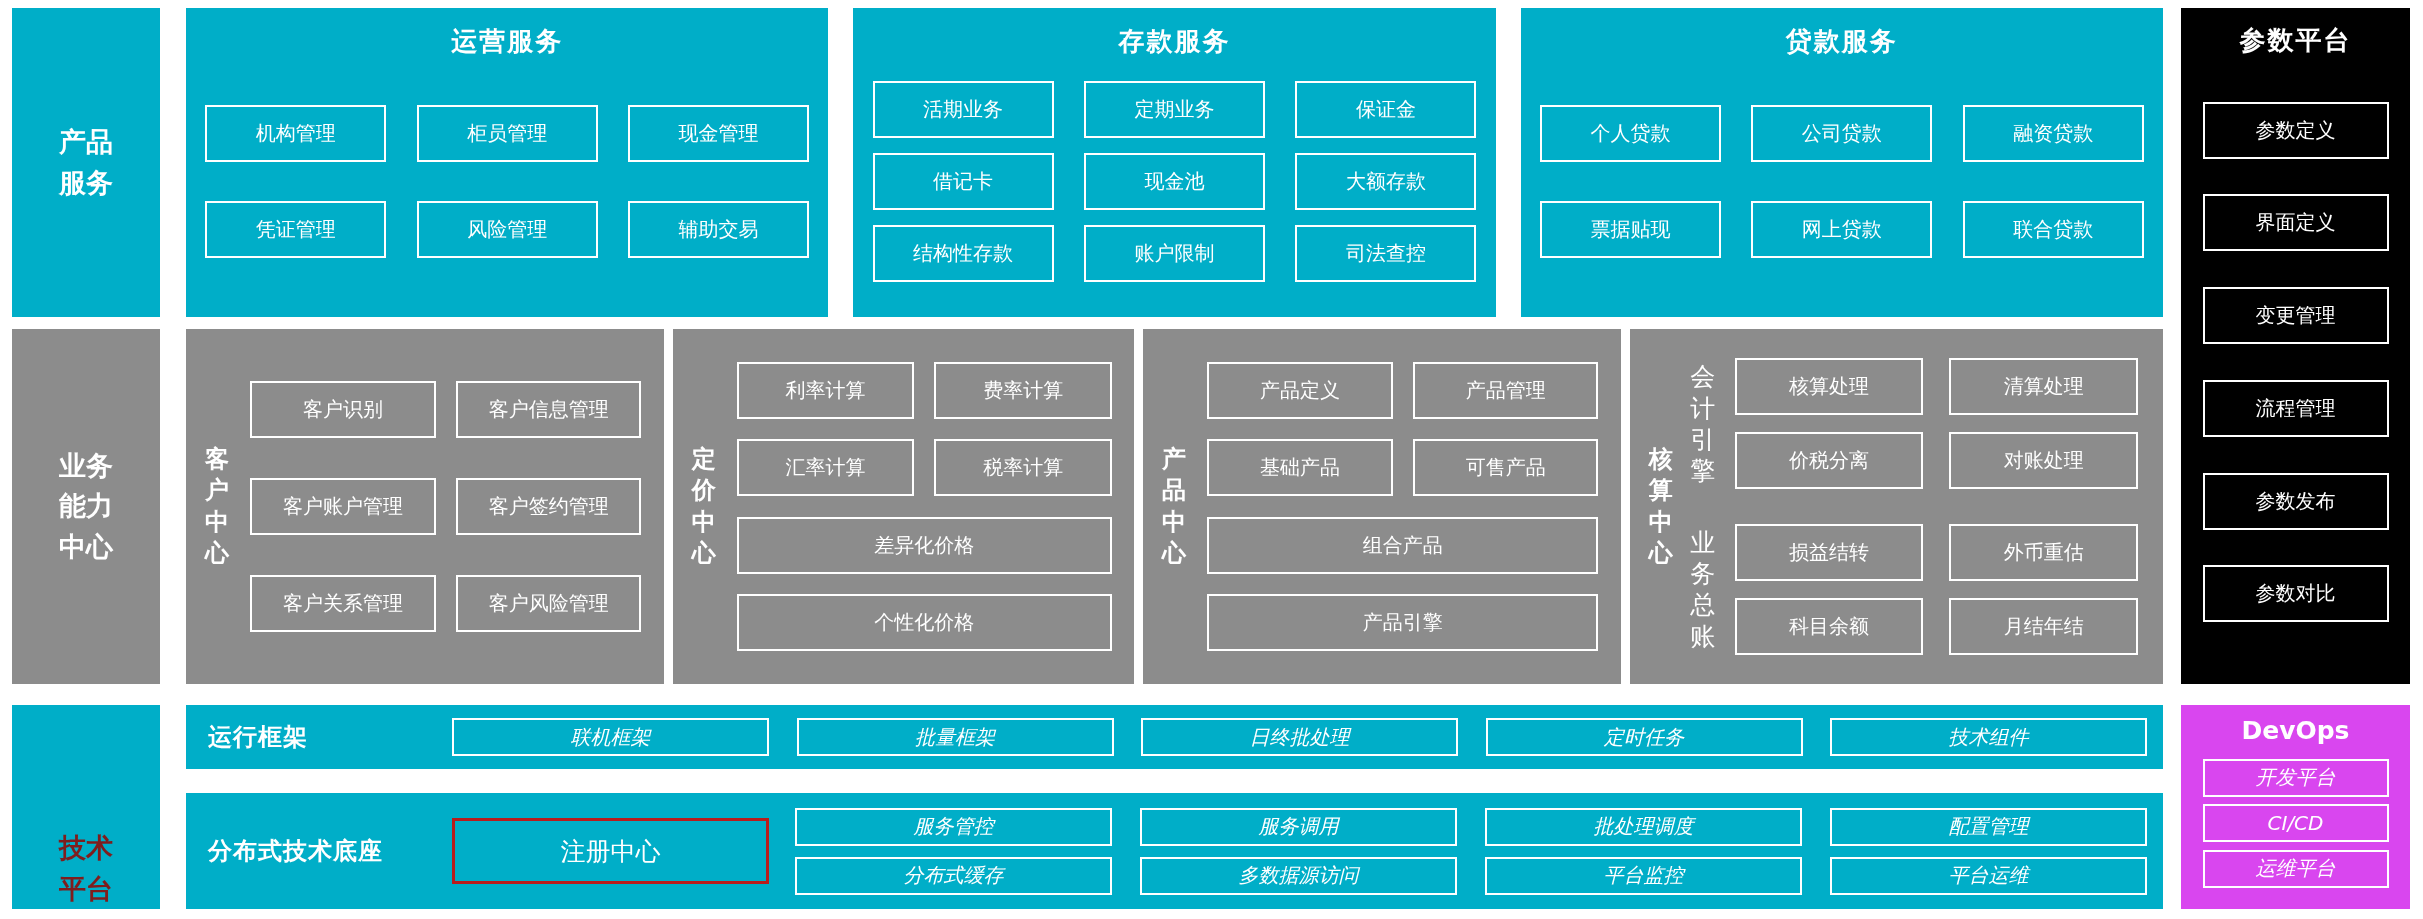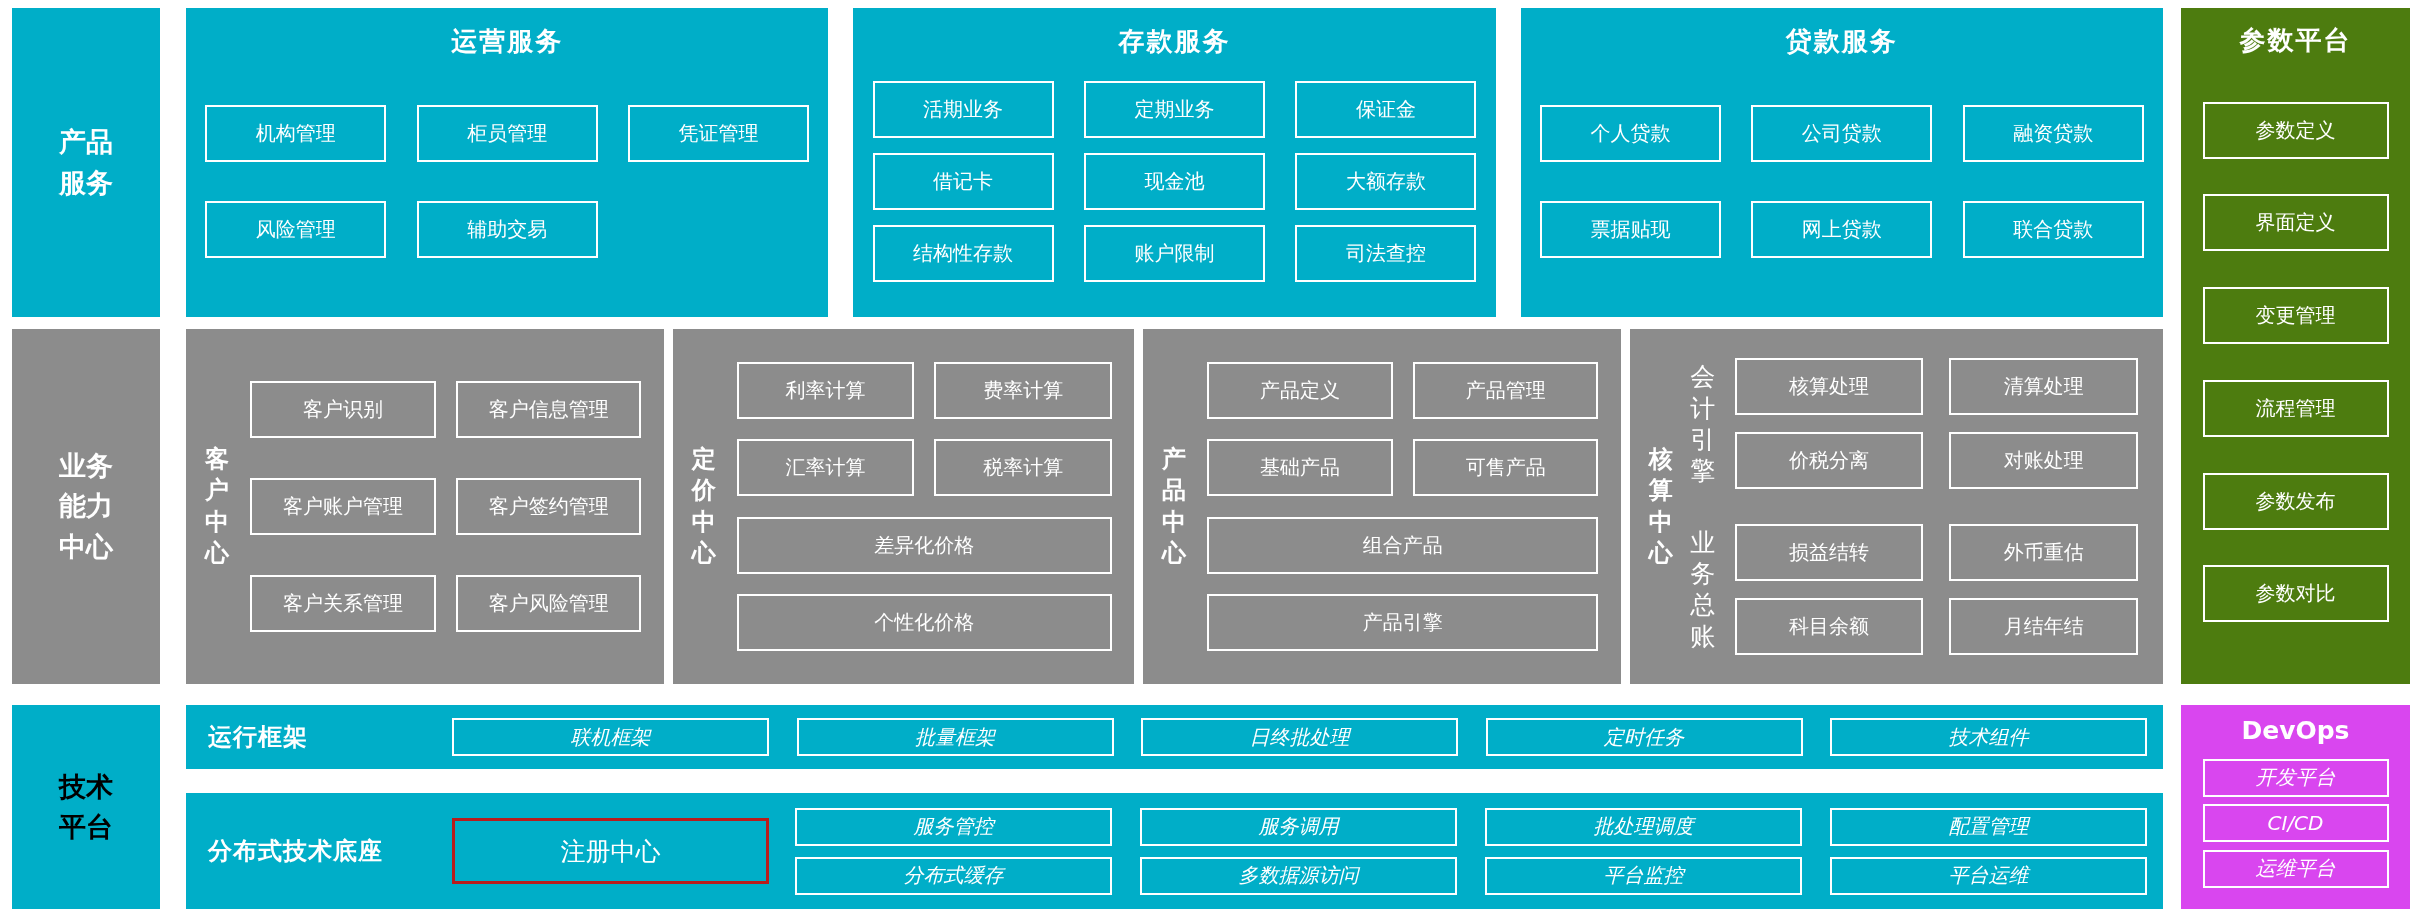--- a/index.html
+++ b/index.html
@@ -21,21 +21,21 @@
 
   .right-rail { width:229px; margin-left:18px; }
 
   
   .panel { flex:1; background:#00AEC8; color:#fff; display:flex; flex-direction:column; padding:8px 4px 20px; }
   .panel-title { flex:none; height:50px; display:flex; align-items:center; justify-content:center; font-size:26px; font-weight:bold; letter-spacing:2px; }
   .panel-grid { flex:1; display:grid; grid-template-columns:repeat(3,1fr); justify-items:center; align-content:space-evenly; }
   .btn { border:2px solid #ffffff; height:57px; display:flex; align-items:center; justify-content:center; font-size:20px; text-align:center; color:#fff; width:181px; white-space:nowrap; }
 
   
-  .param-box { height:676px; background:#4d7c0f; color:#fff; display:flex; flex-direction:column; padding:6px 20px 26px; }
+  .param-box { height:676px; background:#000000; color:#fff; display:flex; flex-direction:column; padding:6px 20px 26px; }
   .param-title { flex:none; height:52px; display:flex; align-items:center; justify-content:center; font-size:26px; font-weight:bold; letter-spacing:2px; }
   .param-list { flex:1; display:flex; flex-direction:column; justify-content:space-evenly; align-items:center; }
   .param-list .btn { width:186px; }
 
   
   .mid-section { background:#8C8C8C; color:#fff; display:flex; padding:12px 12px 12px 8px; min-width:0; }
   .sec-customer { flex:477 0 0; }
   .sec-pricing { flex:460 0 0; }
   .sec-product { flex:477 0 0; }
   .sec-accounting { flex:535 0 0; }
@@ -47,21 +47,21 @@
 
   .acct-body { flex:1; display:flex; flex-direction:column; }
   .acct-group { flex:1; display:flex; }
   .sub-label { flex:none; width:38px; display:flex; align-items:center; justify-content:center; font-size:25px; font-weight:normal; }
   .sub-text { width:1.1em; text-align:center; line-height:1.25; display:inline-block; }
   .acct-grid { flex:1; display:grid; grid-template-columns:1fr 1fr; justify-items:center; align-content:space-evenly; }
   .acct-grid .btn { width:88%; }
 
   
   .lower { display:flex; height:204px; margin-top:21px; }
-  .tech-rail { width:148px; margin-right:26px; height:204px; background:#00AEC8; color:#000000; display:flex; align-items:center; justify-content:center; font-size:27px; font-weight:bold; }
+  .tech-rail { width:148px; margin-right:26px; height:204px; background:#00AEC8; color:#7f1d1d; display:flex; align-items:flex-end; justify-content:center; font-size:27px; font-weight:bold; }
   .tech-center { flex:1; display:flex; flex-direction:column; min-width:0; }
   .runtime-bar { height:64px; background:#00AEC8; color:#fff; display:flex; align-items:center; padding:0 16px; }
   .bar-label { flex:none; width:250px; padding-left:6px; font-size:24px; font-weight:bold; letter-spacing:1px; }
   .runtime-items { flex:1; display:flex; justify-content:space-between; align-items:center; }
   .btn-sm { border:2px solid #ffffff; width:317px; height:38px; display:flex; align-items:center; justify-content:center; font-size:20px; color:#fff; white-space:nowrap;font-style:italic; }
   .dist-bar { height:116px; margin-top:24px; background:#00AEC8; color:#fff; display:flex; align-items:center; padding:0 16px; }
   .dist-content { flex:1; display:flex; align-items:center; min-width:0; }
   .registry { flex:none; width:317px; height:66px; border:3px solid #b91c1c; display:flex; align-items:center; justify-content:center; font-size:25px;font-family:Liberation Mono, monospace; }
   .dist-rows { flex:1; margin-left:26px; display:flex; flex-direction:column; gap:11px; }
   .dist-row { display:flex; justify-content:space-between; }
@@ -89,20 +89,21 @@
 
     <div class="center-col">
 
       <div class="top-row">
 
         <section class="panel">
           <div class="panel-title">运营服务</div>
           <div class="panel-grid">
             <div class="btn">机构管理</div>
             <div class="btn">柜员管理</div>
+            <div class="btn">现金管理</div>
             <div class="btn">凭证管理</div>
             <div class="btn">风险管理</div>
             <div class="btn">辅助交易</div>
           </div>
         </section>
 
         <section class="panel">
           <div class="panel-title">存款服务</div>
           <div class="panel-grid">
             <div class="btn">活期业务</div>

